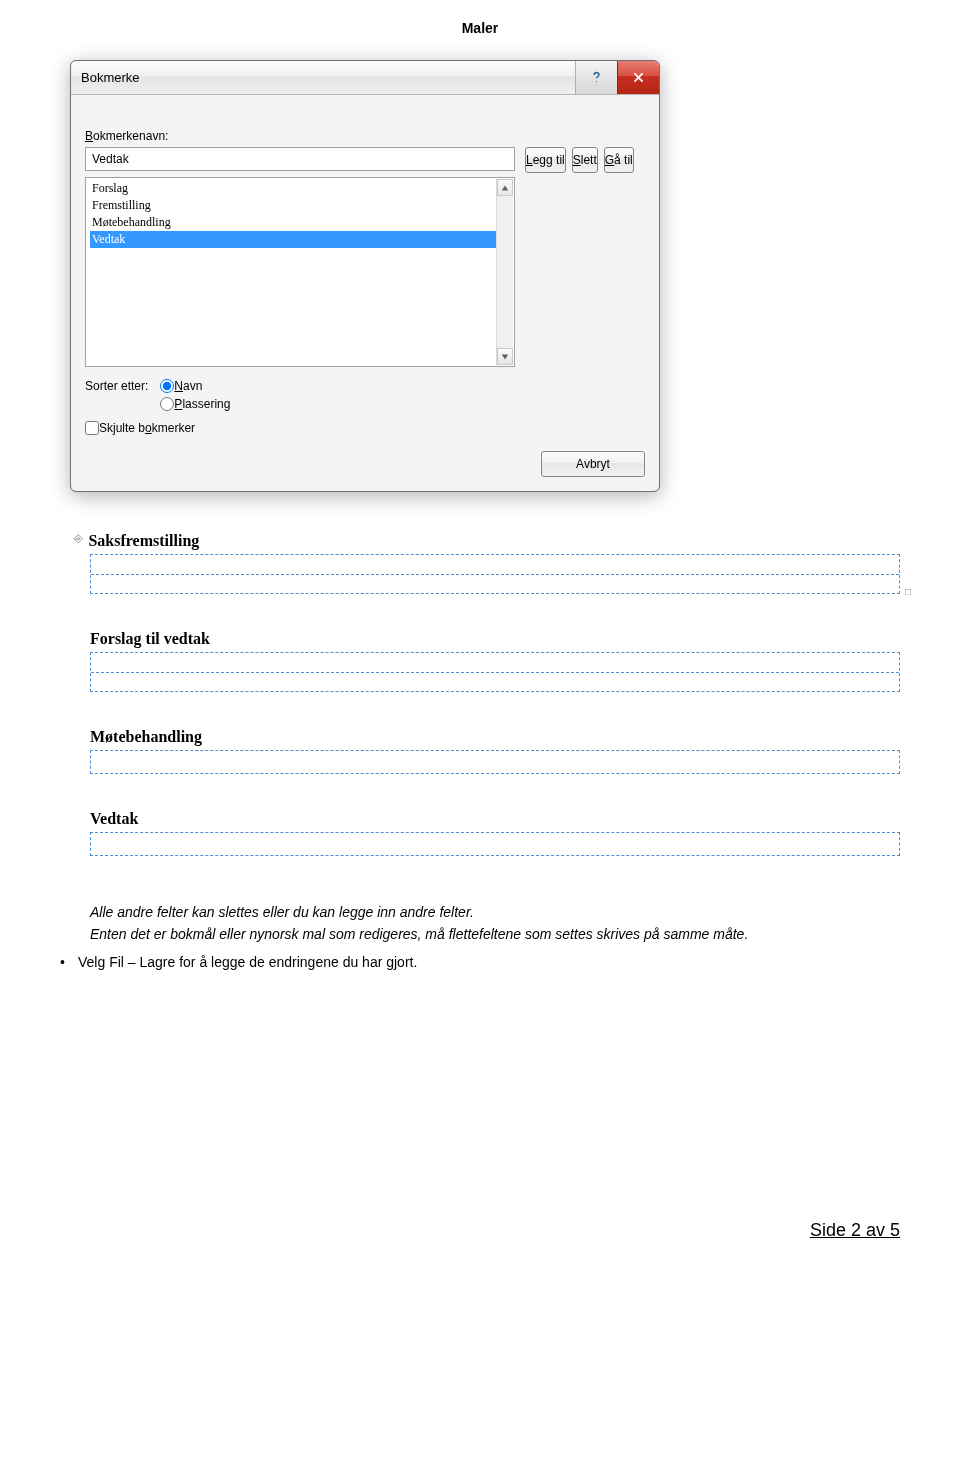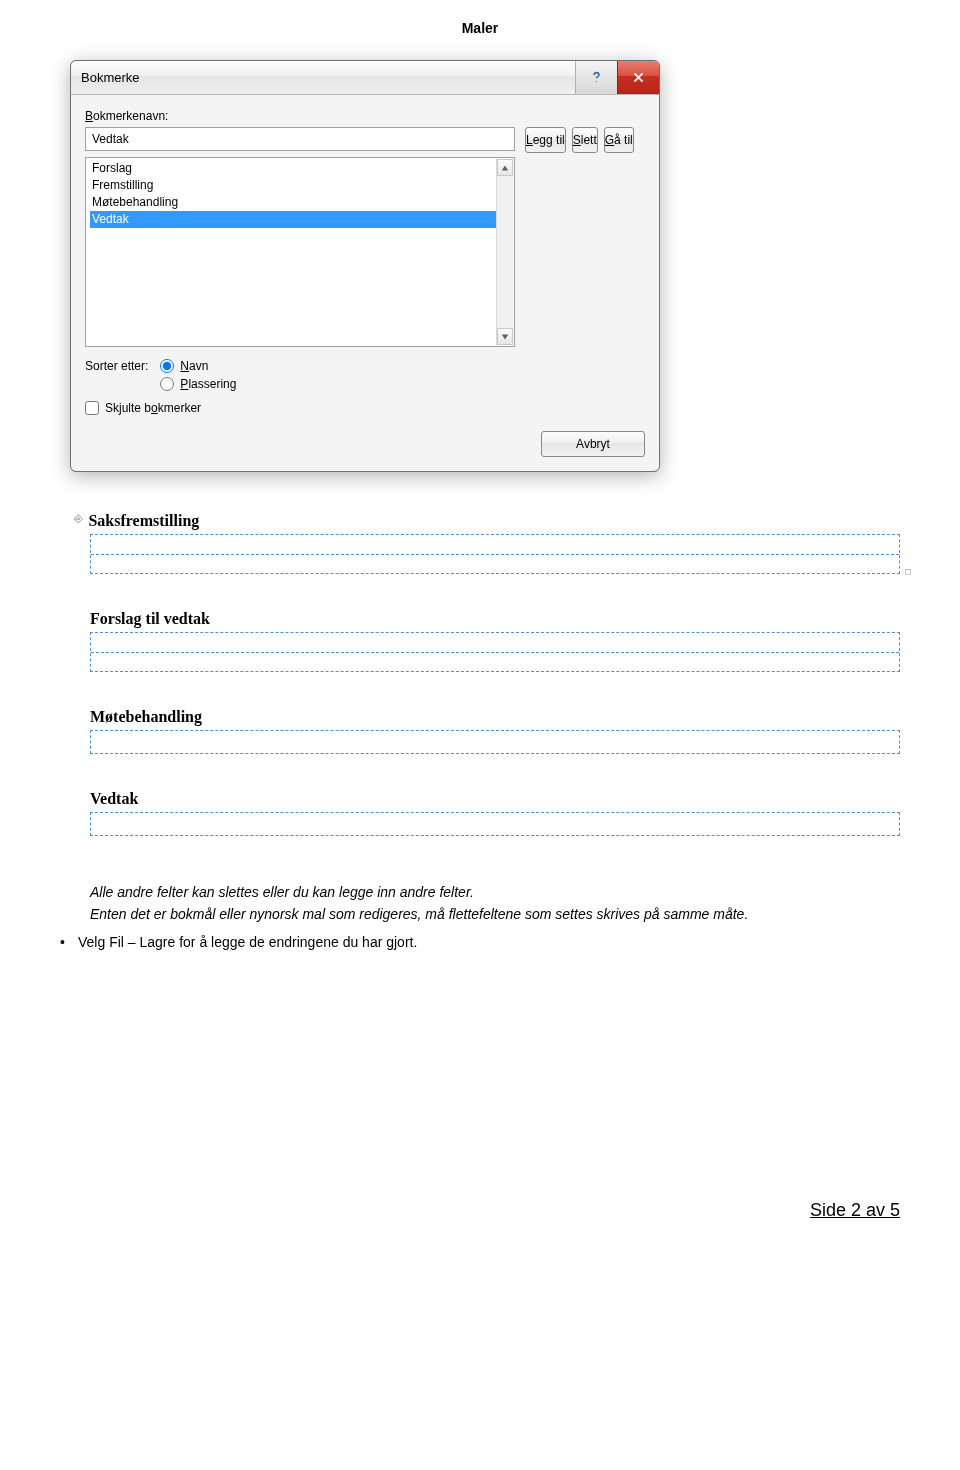--- a/index.html
+++ b/index.html
@@ -66,20 +66,21 @@
   .win-btn svg { width: 13px; height: 13px; }
   .dialog-body {
     padding: 14px 14px 14px 14px;
     background: #f4f4f4;
     font-size: 12px;
   }
   .field-label {
     display: block;
     margin-bottom: 4px;
     color: #000;
+    margin-top: 20px;
   }
   .row {
     display: flex;
     gap: 10px;
     align-items: flex-start;
   }
   .left-col { flex: 1; }
   .right-col {
     width: 120px;
     display: flex;
@@ -90,20 +91,21 @@
     width: 100%;
     height: 24px;
     border: 1px solid #a0a0a0;
     background: #fff;
     padding: 2px 6px;
     font-size: 12px;
   }
   .listbox-wrap {
     position: relative;
     margin-top: 6px;
+    font-family: Liberation Serif, serif;
   }
   .listbox {
     width: 100%;
     height: 190px;
     border: 1px solid #a0a0a0;
     background: #fff;
     padding: 2px 18px 2px 4px;
     position: relative;
     overflow: hidden;
   }
@@ -151,21 +153,20 @@
   .sort-row {
     display: flex;
     align-items: flex-start;
     gap: 12px;
     margin-top: 12px;
   }
   .radio-group { display: flex; flex-direction: column; gap: 4px; }
   .radio-item, .check-item {
     display: flex;
     align-items: center;
-    gap: 6px;
     font-size: 12px;
   }
   input[type="radio"], input[type="checkbox"] {
     width: 14px;
     height: 14px;
     margin: 0;
   }
   .check-row {
     margin-top: 10px;
   }

